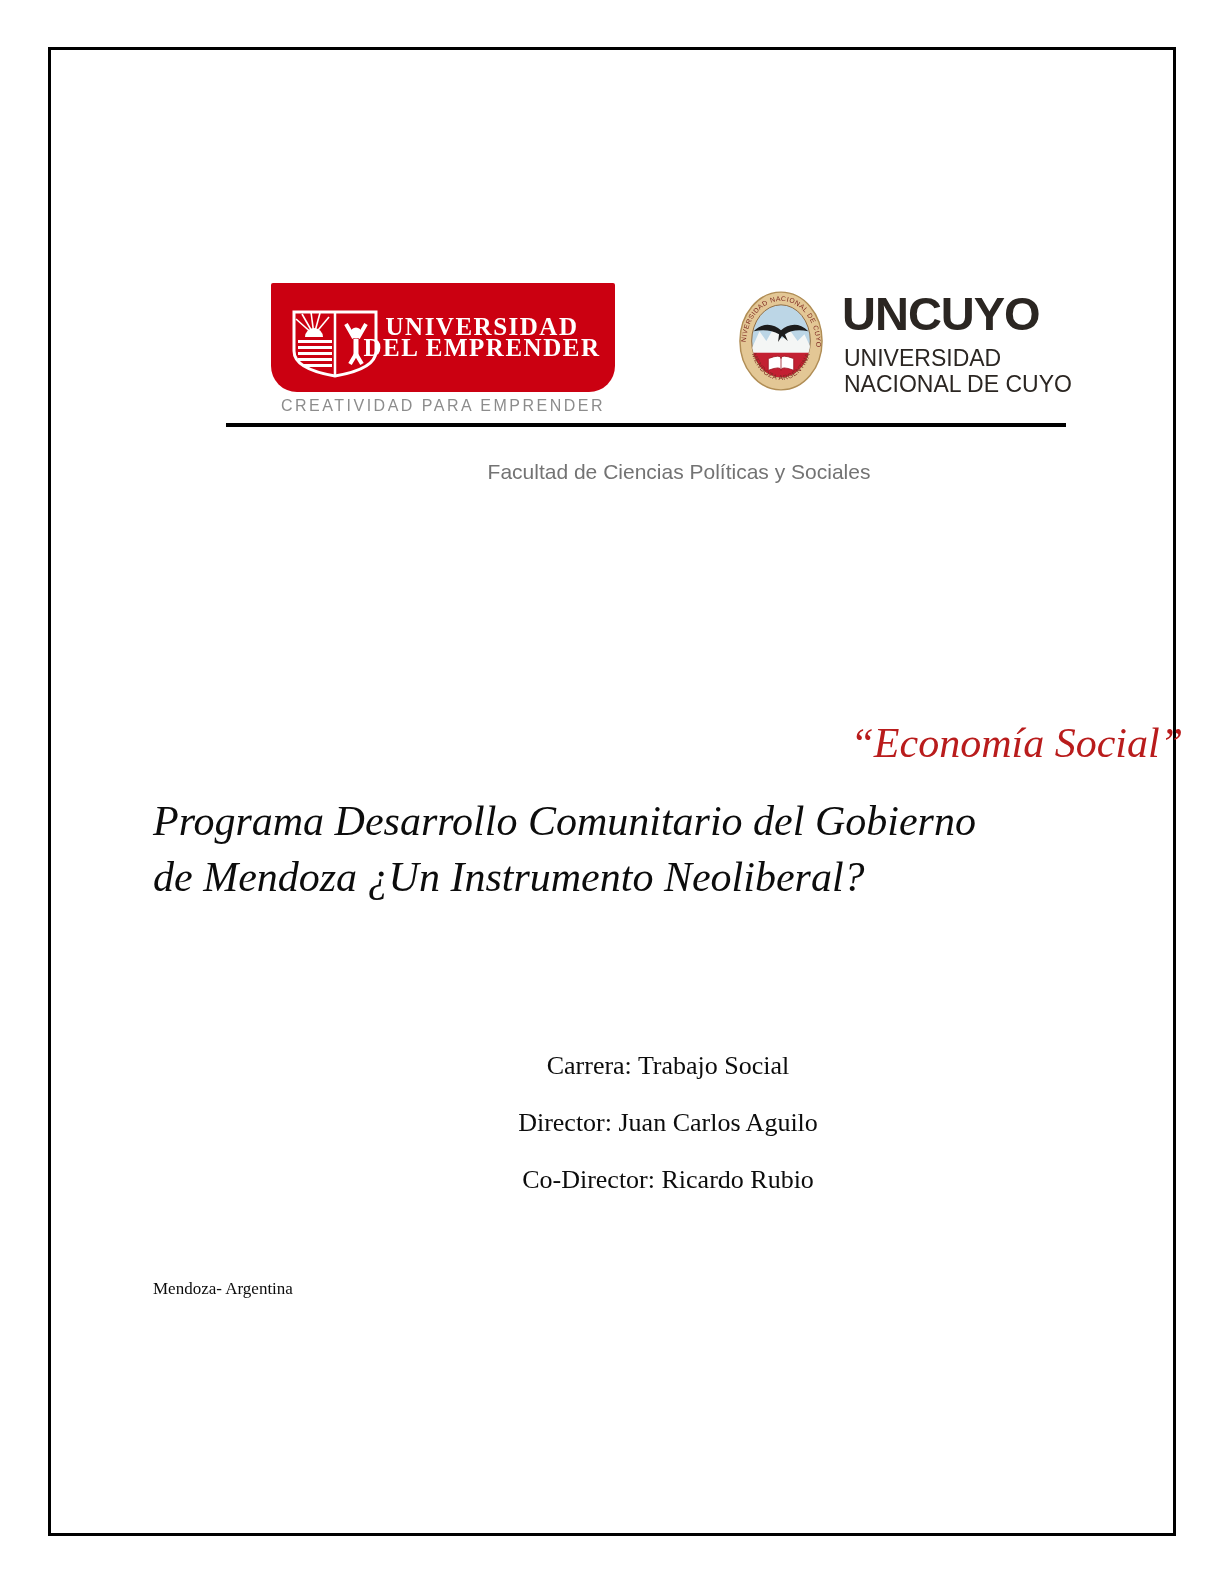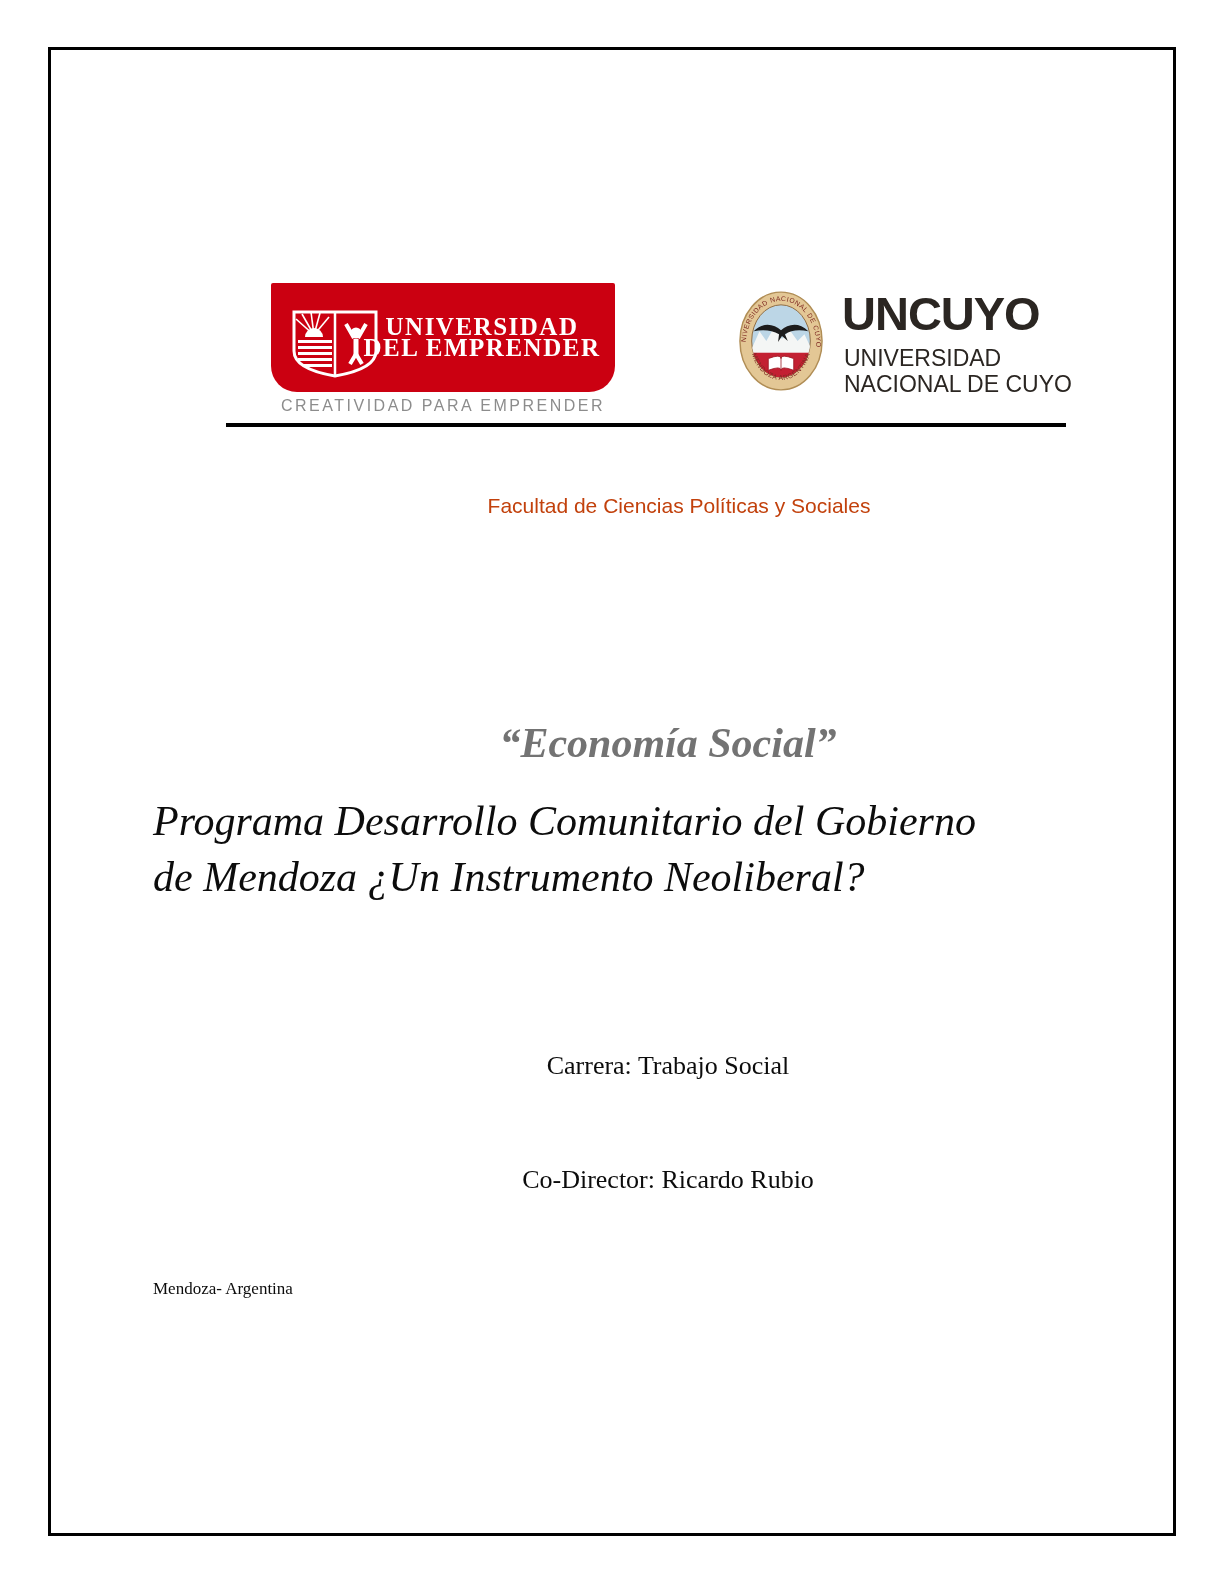--- a/index.html
+++ b/index.html
@@ -42,29 +42,29 @@
     font-size:23px; color:#2B2622; white-space:nowrap;
   }
   .uncuyo-sub1 { top:57px; }
   .uncuyo-sub2 { top:83px; }
 
   .divider { position:absolute; left:226px; top:423px; width:840px; height:4px; background:#000; }
 
   
   .faculty, .career {
     position:absolute; left:164px; width:1030px; text-align:center;
-    font-family:"Liberation Sans", sans-serif; font-size:21px; color:#c2410c;margin-top:34px;
+    font-family:"Liberation Sans", sans-serif; font-size:21px; color:#737373;
   }
   .faculty { top:460px; }
   .career  { top:513px; }
 
   
   .title-main {
-    position:absolute; left:153px; top:719px; width:1030px; text-align:center;
-    font-style:italic; font-size:42px; line-height:48px; color:#737373;font-weight:bold;
+    position:absolute; left:153px; top:719px; width:1030px; text-align:right;
+    font-style:italic; font-size:42px; line-height:48px; color:#b91c1c;
   }
   .title-sub {
     position:absolute; left:153px; top:793px; width:1030px; 
     font-style:italic; font-size:42px; line-height:56px; color:#0c0c0c;
   }
 
   
   .credit {
     position:absolute; left:153px; width:1030px; text-align:center;
     font-size:26px; color:#0c0c0c; white-space:nowrap;
@@ -163,17 +163,18 @@
 
   <div class="faculty">Facultad de Ciencias Políticas y Sociales</div>
 
   <div class="title-main">“Economía Social”</div>
   <div class="title-sub">
     <div>Programa Desarrollo Comunitario del Gobierno</div>
     <div>de Mendoza ¿Un Instrumento Neoliberal?</div>
   </div>
 
   <div class="credit carrera">Carrera: Trabajo Social</div>
+  <div class="credit director">Director: Juan Carlos Aguilo</div>
   <div class="credit codirector">Co-Director: Ricardo Rubio</div>
 
   <div class="footer-loc">Mendoza- Argentina</div>
 
 </div>
 
 </body></html>

